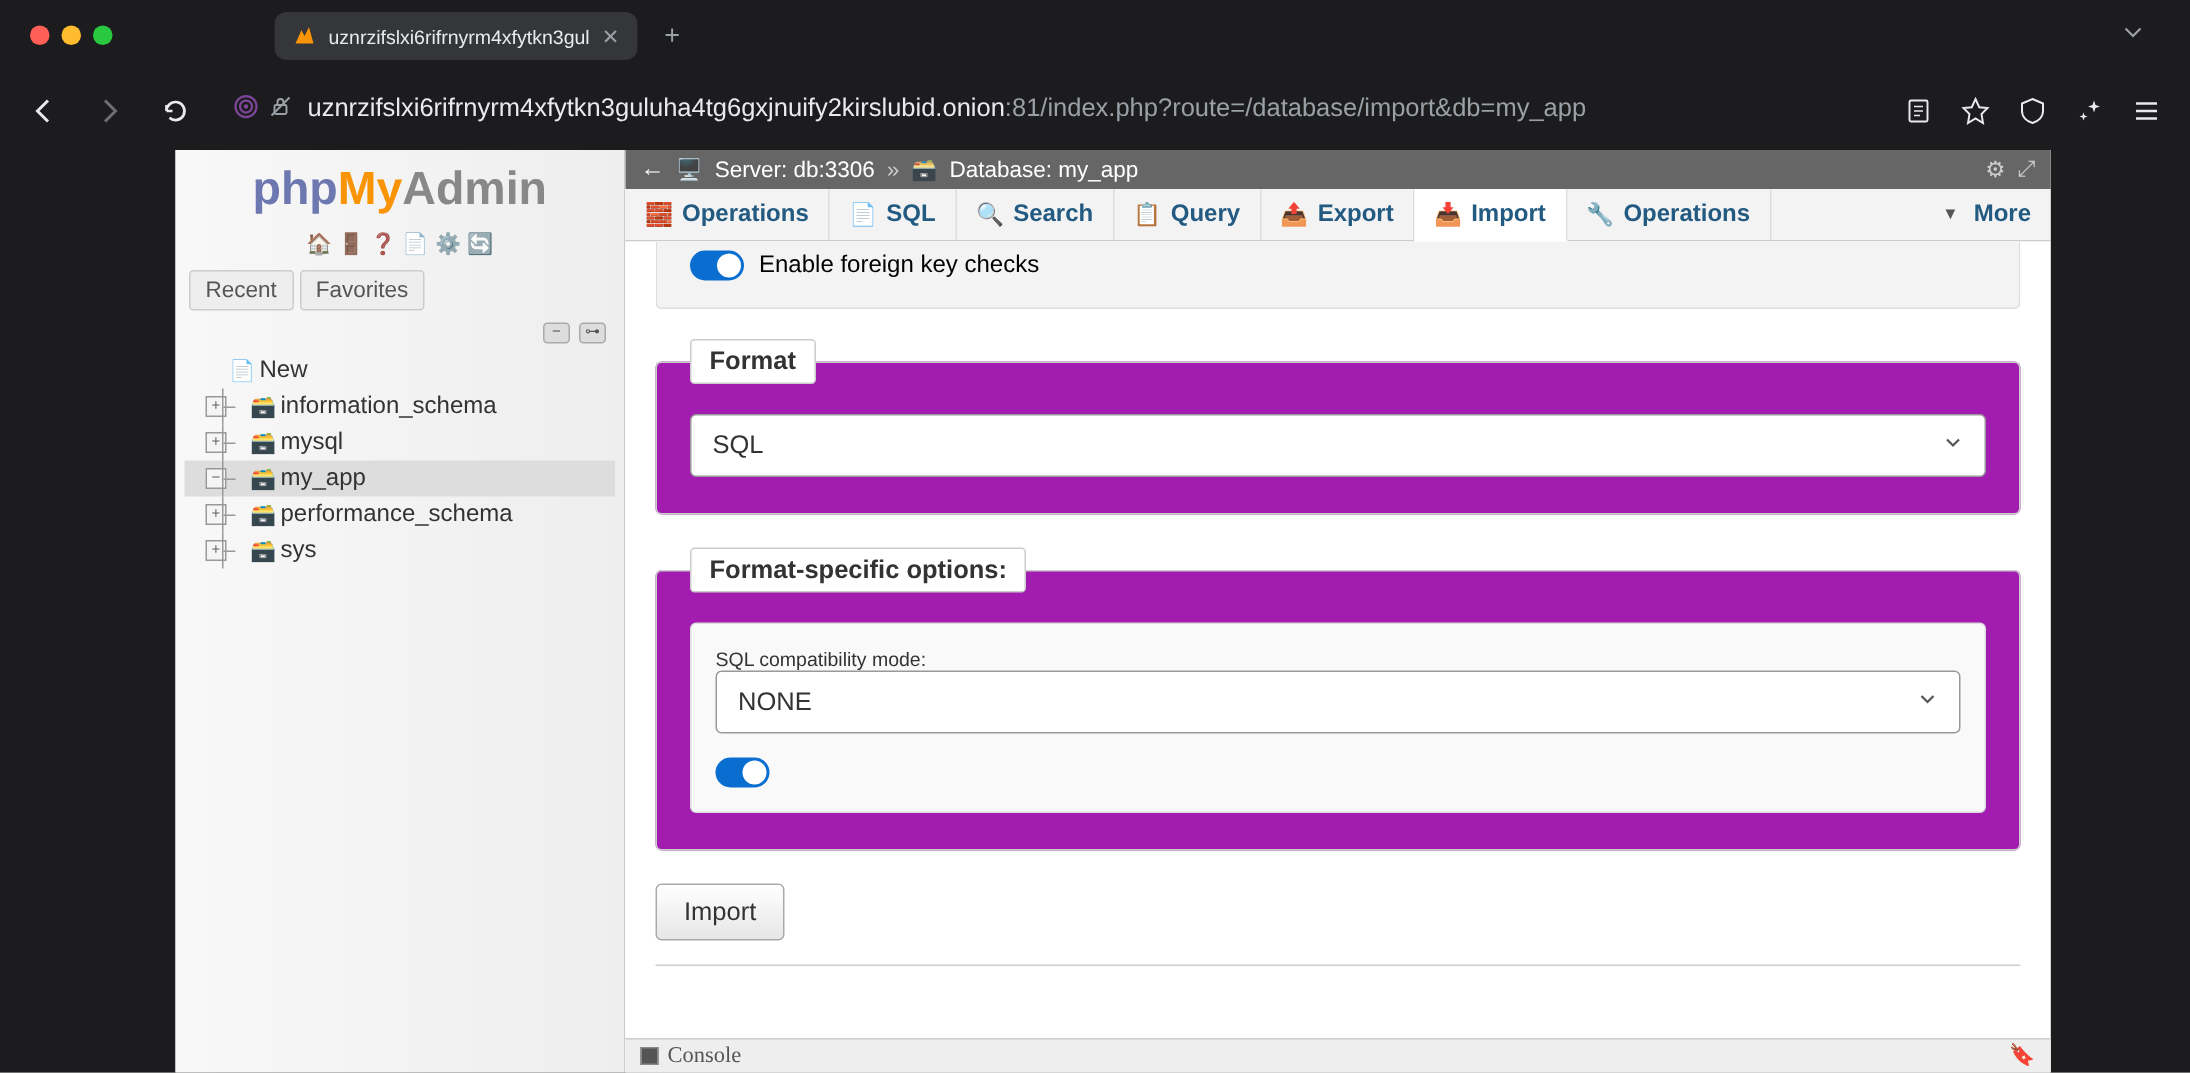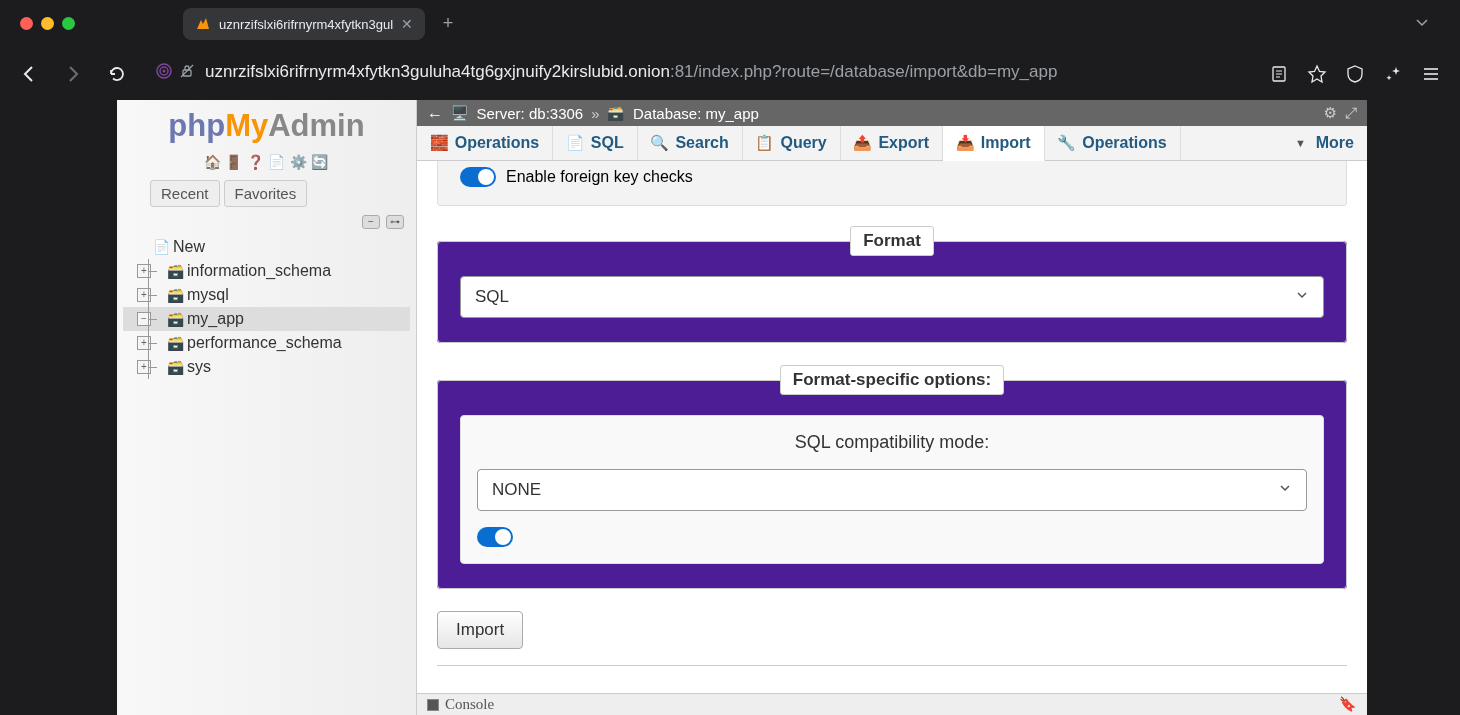--- a/index.html
+++ b/index.html
@@ -35,21 +35,21 @@
 
 
 .sidebar { width: 300px; background: linear-gradient(to right, #f8f8f8 0%, #eeeeee 100%); border-right: 1px solid #ccc; display: flex; flex-direction: column; }
 .logo-area { text-align: center; padding: 8px 0 4px; }
 .logo { font-family: "Lucida Sans", sans-serif; font-size: 31px; font-weight: 600; }
 .logo-php { color: #6c78af; }
 .logo-my { color: #f89406; }
 .logo-admin { color: #888888; }
 .quick-icons { display: flex; justify-content: center; gap: 4px; padding: 6px 0 10px; font-size: 16px; filter: saturate(0.5); }
 .quick-icons span { font-size: 14px; }
-.recent-tabs { display: flex; gap: 4px; padding: 0 9px 6px; margin-left: 24px; }
+.recent-tabs { display: flex; gap: 4px; padding: 0 9px 6px; }
 .recent-tab { flex: 0 0 auto; padding: 4px 10px; font-size: 15px; color: #555; background: #eee; border: 1px solid #ccc; border-radius: 3px; cursor: pointer; }
 .collapse-row { display: flex; justify-content: flex-end; gap: 6px; padding: 2px 12px 6px; }
 .collapse-btn { width: 18px; height: 14px; background: #ddd; border: 1px solid #aaa; border-radius: 3px; font-size: 10px; text-align: center; line-height: 12px; color: #555; cursor: pointer; }
 .db-tree { padding: 0 6px; }
 .tree-item { display: flex; align-items: center; gap: 4px; padding: 3px 0; font-size: 16px; color: #333; position: relative; padding-left: 14px; }
 .tree-item.selected { background: #ddd; }
 .tree-expand { width: 14px; height: 14px; border: 1px solid #999; background: #f5f5f5; font-size: 10px; line-height: 12px; text-align: center; color: #666; cursor: pointer; margin-right: 2px; }
 .tree-bar { position: absolute; left: 25px; top:0; bottom:0; width: 8px; border-left:1px solid #999; }
 .tree-bar::after { content:''; position:absolute; top:50%; left:0; width:8px; border-top:1px solid #999; }
 .tree-icon { width: 16px; height: 16px; font-size: 14px; margin-left: 10px; }
@@ -69,28 +69,28 @@
 .top-tab.active { background: #fff; border-bottom: 1px solid #fff; margin-bottom: -1px; }
 .top-tab-icon { font-size: 15px; }
 .more-caret { font-size: 11px; margin-right: 4px; color: #555; }
 
 .content { flex: 1; overflow-y: auto; padding: 0 20px; background: #fff; }
 
 .toggle-row { display: flex; align-items: center; gap: 10px; padding: 6px 22px 18px; background: #f3f3f3; border: 1px solid #ddd; border-top: none; margin-bottom: 20px; border-radius: 0 0 4px 4px; }
 .toggle { width: 36px; height: 20px; background: #0a6ed1; border-radius: 10px; position: relative; cursor: pointer; }
 .toggle::after { content: ''; position: absolute; width: 16px; height: 16px; border-radius: 50%; background: #fff; top: 2px; right: 2px; }
 
-fieldset { border: 1px solid #ccc; border-radius: 4px; background: #4c1d95; margin-bottom: 22px; padding: 20px 22px 24px; text-align: center; }
+fieldset { border: 1px solid #ccc; border-radius: 4px; background: #a21caf; margin-bottom: 22px; padding: 20px 22px 24px; }
 legend { background: #fff; border: 1px solid #ccc; border-radius: 3px; padding: 4px 12px; font-size: 17px; font-weight: 600; color: #333; }
 
 .select-box { width: 100%; background: #fff; border: 1px solid #999; border-radius: 4px; padding: 10px 14px; font-size: 17px; color: #333; display: flex; justify-content: space-between; align-items: center; cursor: pointer; }
 .select-caret { color: #555; }
 
 .sub-panel { background: #f9f9f9; border: 1px solid #ddd; border-radius: 4px; padding: 16px; }
-.sub-label { font-size: 18px; color: #333; margin-bottom: 16px; }
+.sub-label { font-size: 13px; color: #333; margin-bottom: 0; }
 .sub-panel .select-box { margin-bottom: 16px; }
 
 .import-btn { background: linear-gradient(#fff, #e6e6e6); border: 1px solid #aaa; border-radius: 4px; padding: 8px 18px; font-size: 17px; color: #333; cursor: pointer; }
 
 .console-bar { position: absolute; bottom: 0; left: 0; right: 0; background: #eee; border-top: 1px solid #ccc; padding: 2px 10px; display: flex; align-items: center; gap: 6px; font-size: 15px; color: #555; font-family: Liberation Serif, serif; }
 .console-toggle { width: 12px; height: 12px; border: 1px solid #888; background: #555; }
 .bookmark-icon { margin-left: auto; font-size: 14px; }
 
 hr.divider { border: none; border-top: 1px solid #ccc; margin: 16px 0 28px; }
 

